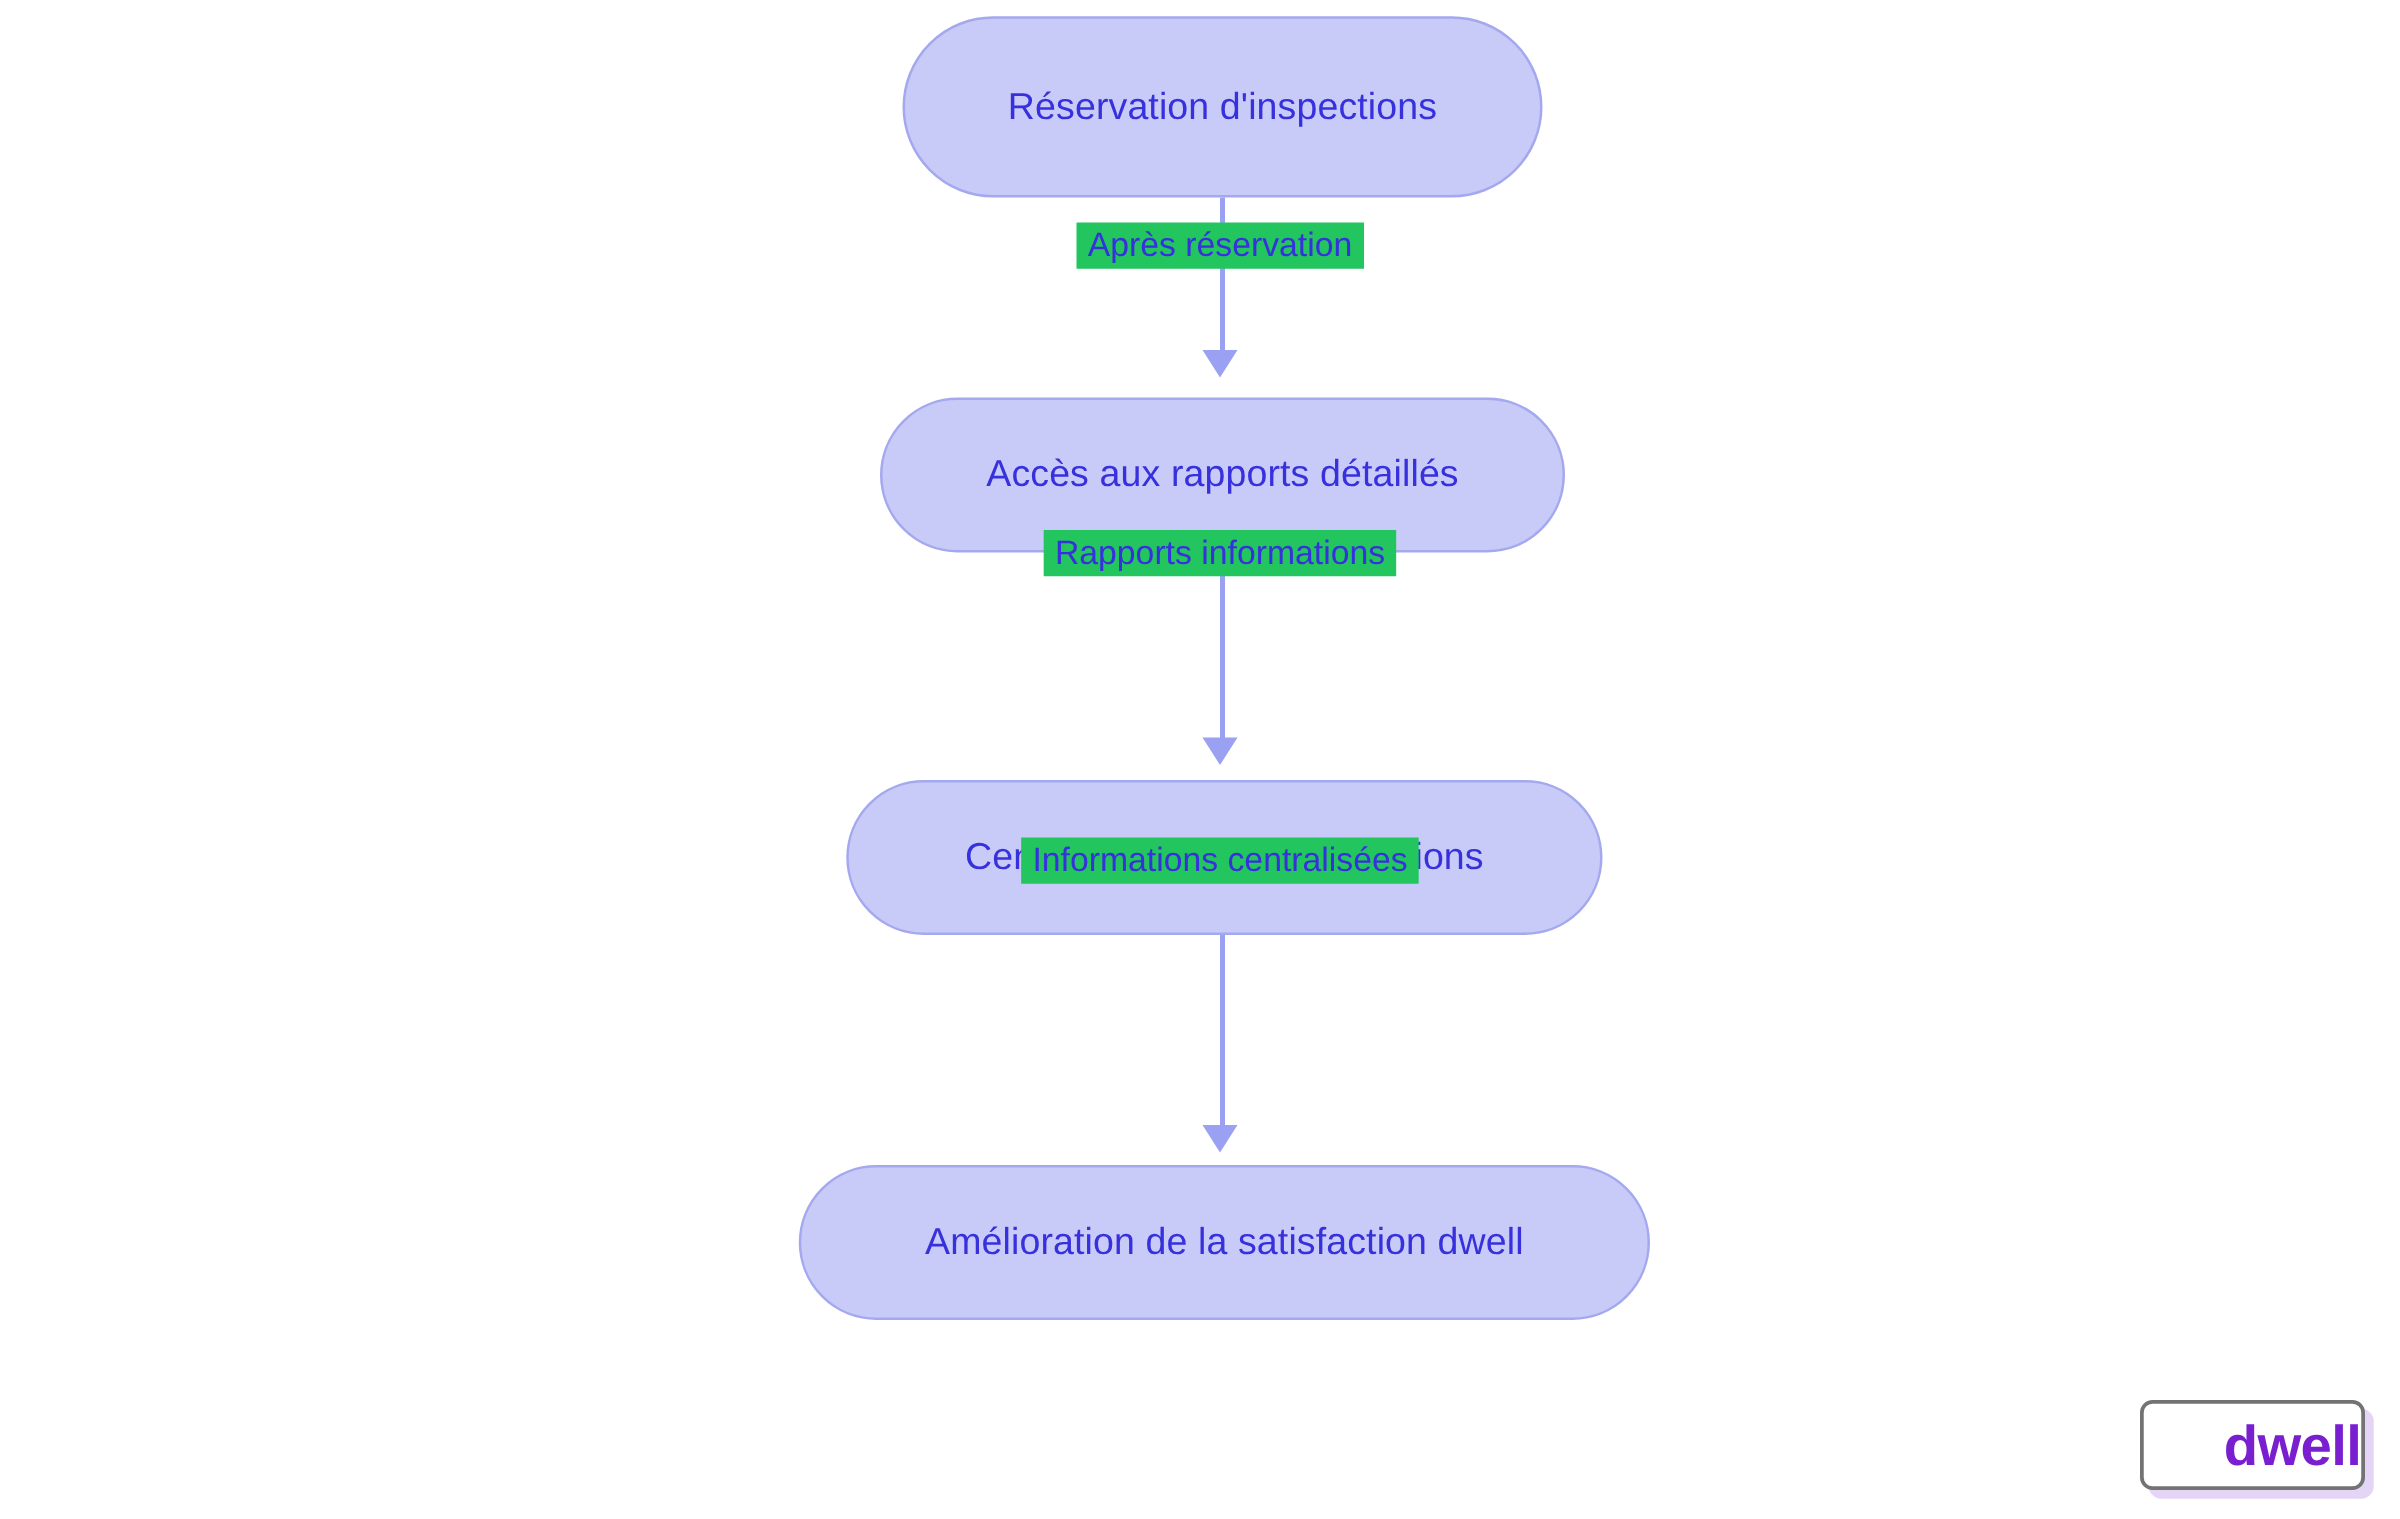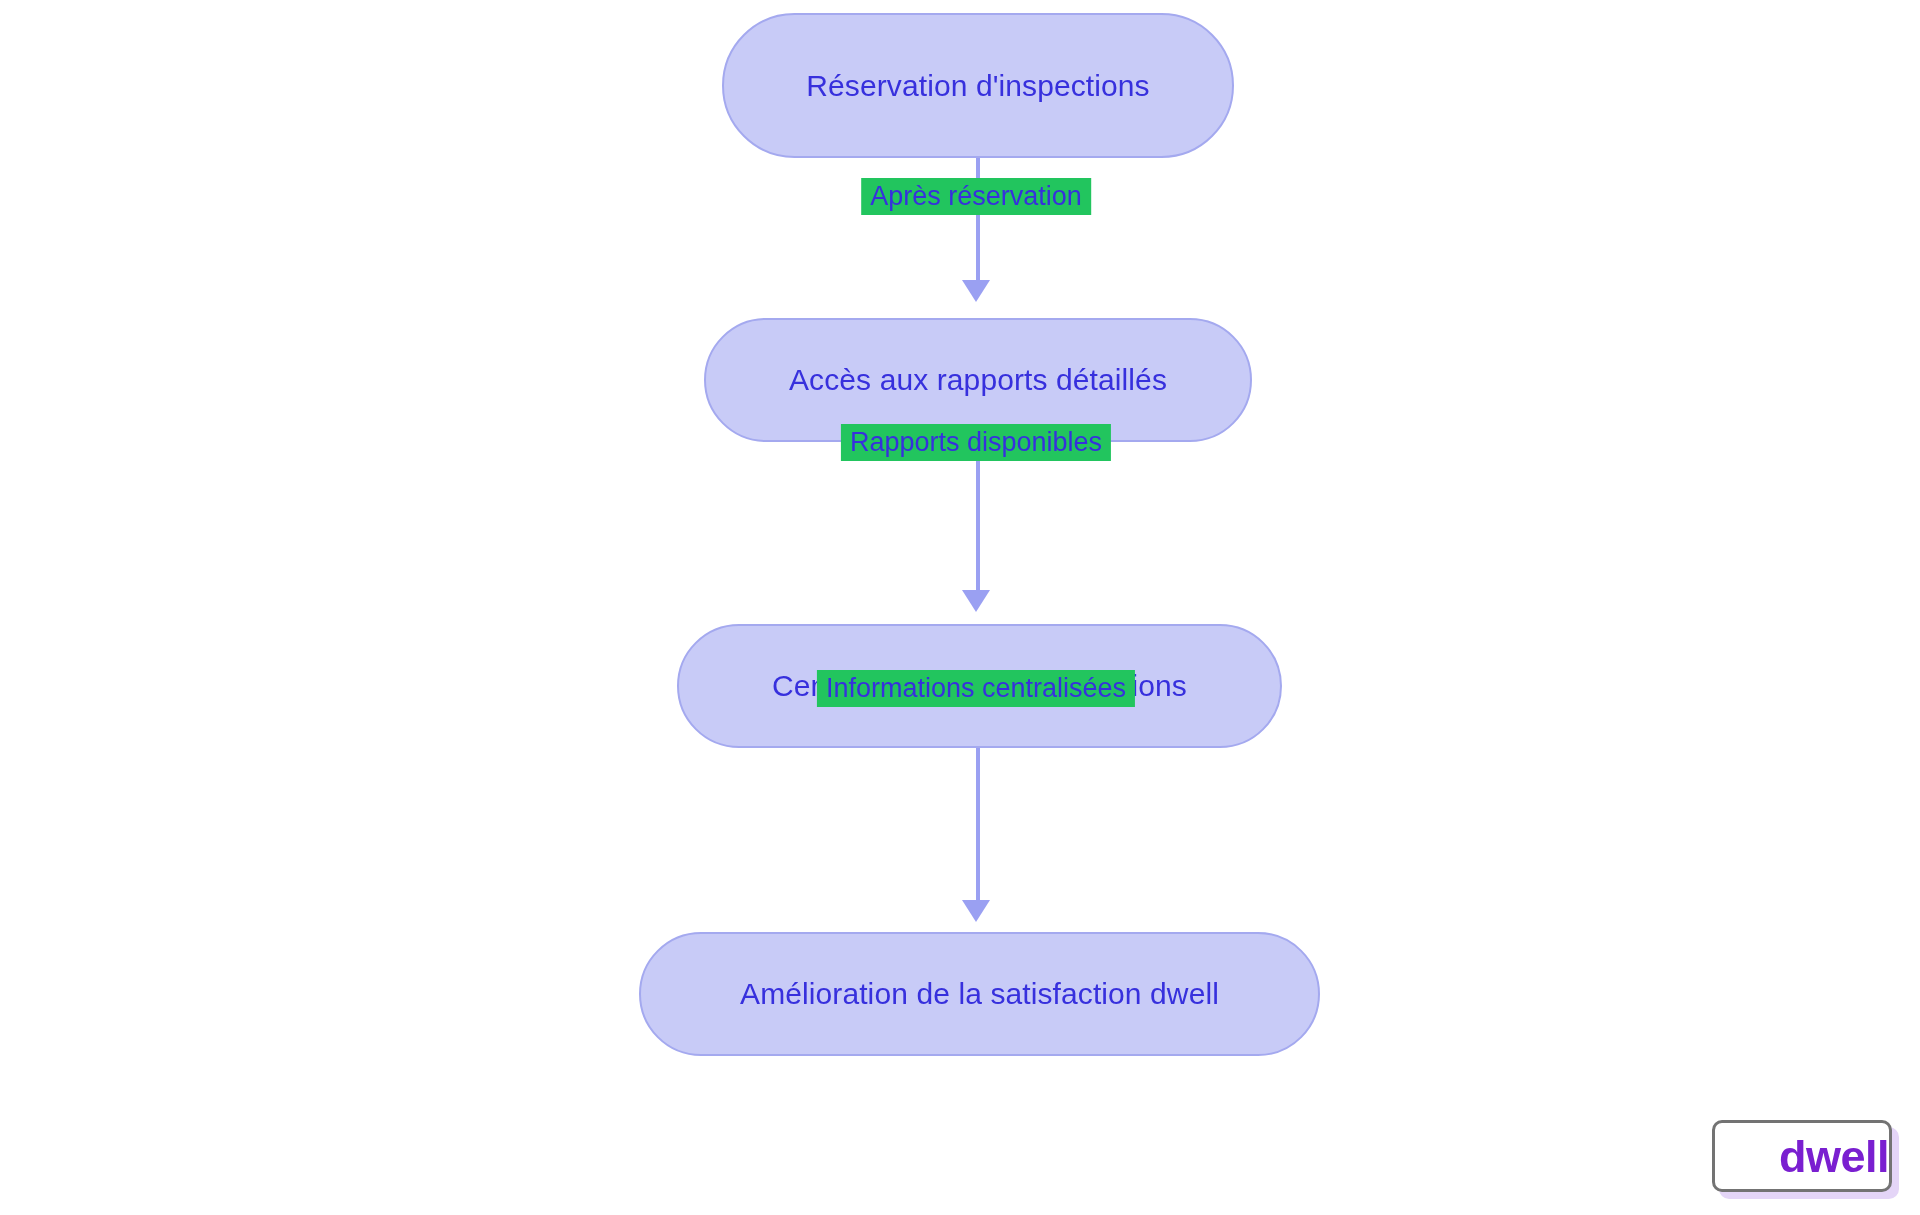--- a/index.html
+++ b/index.html
@@ -125,21 +125,21 @@
   <div class="edge-line edge-1-line"></div>
   <div class="arrow-head arrow-1"></div>
   <div class="edge-label edge-label-1">Après réservation</div>
 
   <div class="node node-2">
     <span class="node-label">Accès aux rapports détaillés</span>
   </div>
 
   <div class="edge-line edge-2-line"></div>
   <div class="arrow-head arrow-2"></div>
-  <div class="edge-label edge-label-2">Rapports disponibles</div>
+  <div class="edge-label edge-label-2">Rapports informations</div>
 
   <div class="node node-3">
     <span class="node-label">Centralisation des informations</span>
   </div>
 
   <div class="edge-line edge-3-line"></div>
   <div class="arrow-head arrow-3"></div>
   <div class="edge-label edge-label-3">Informations centralisées</div>
 
   <div class="node node-4">

